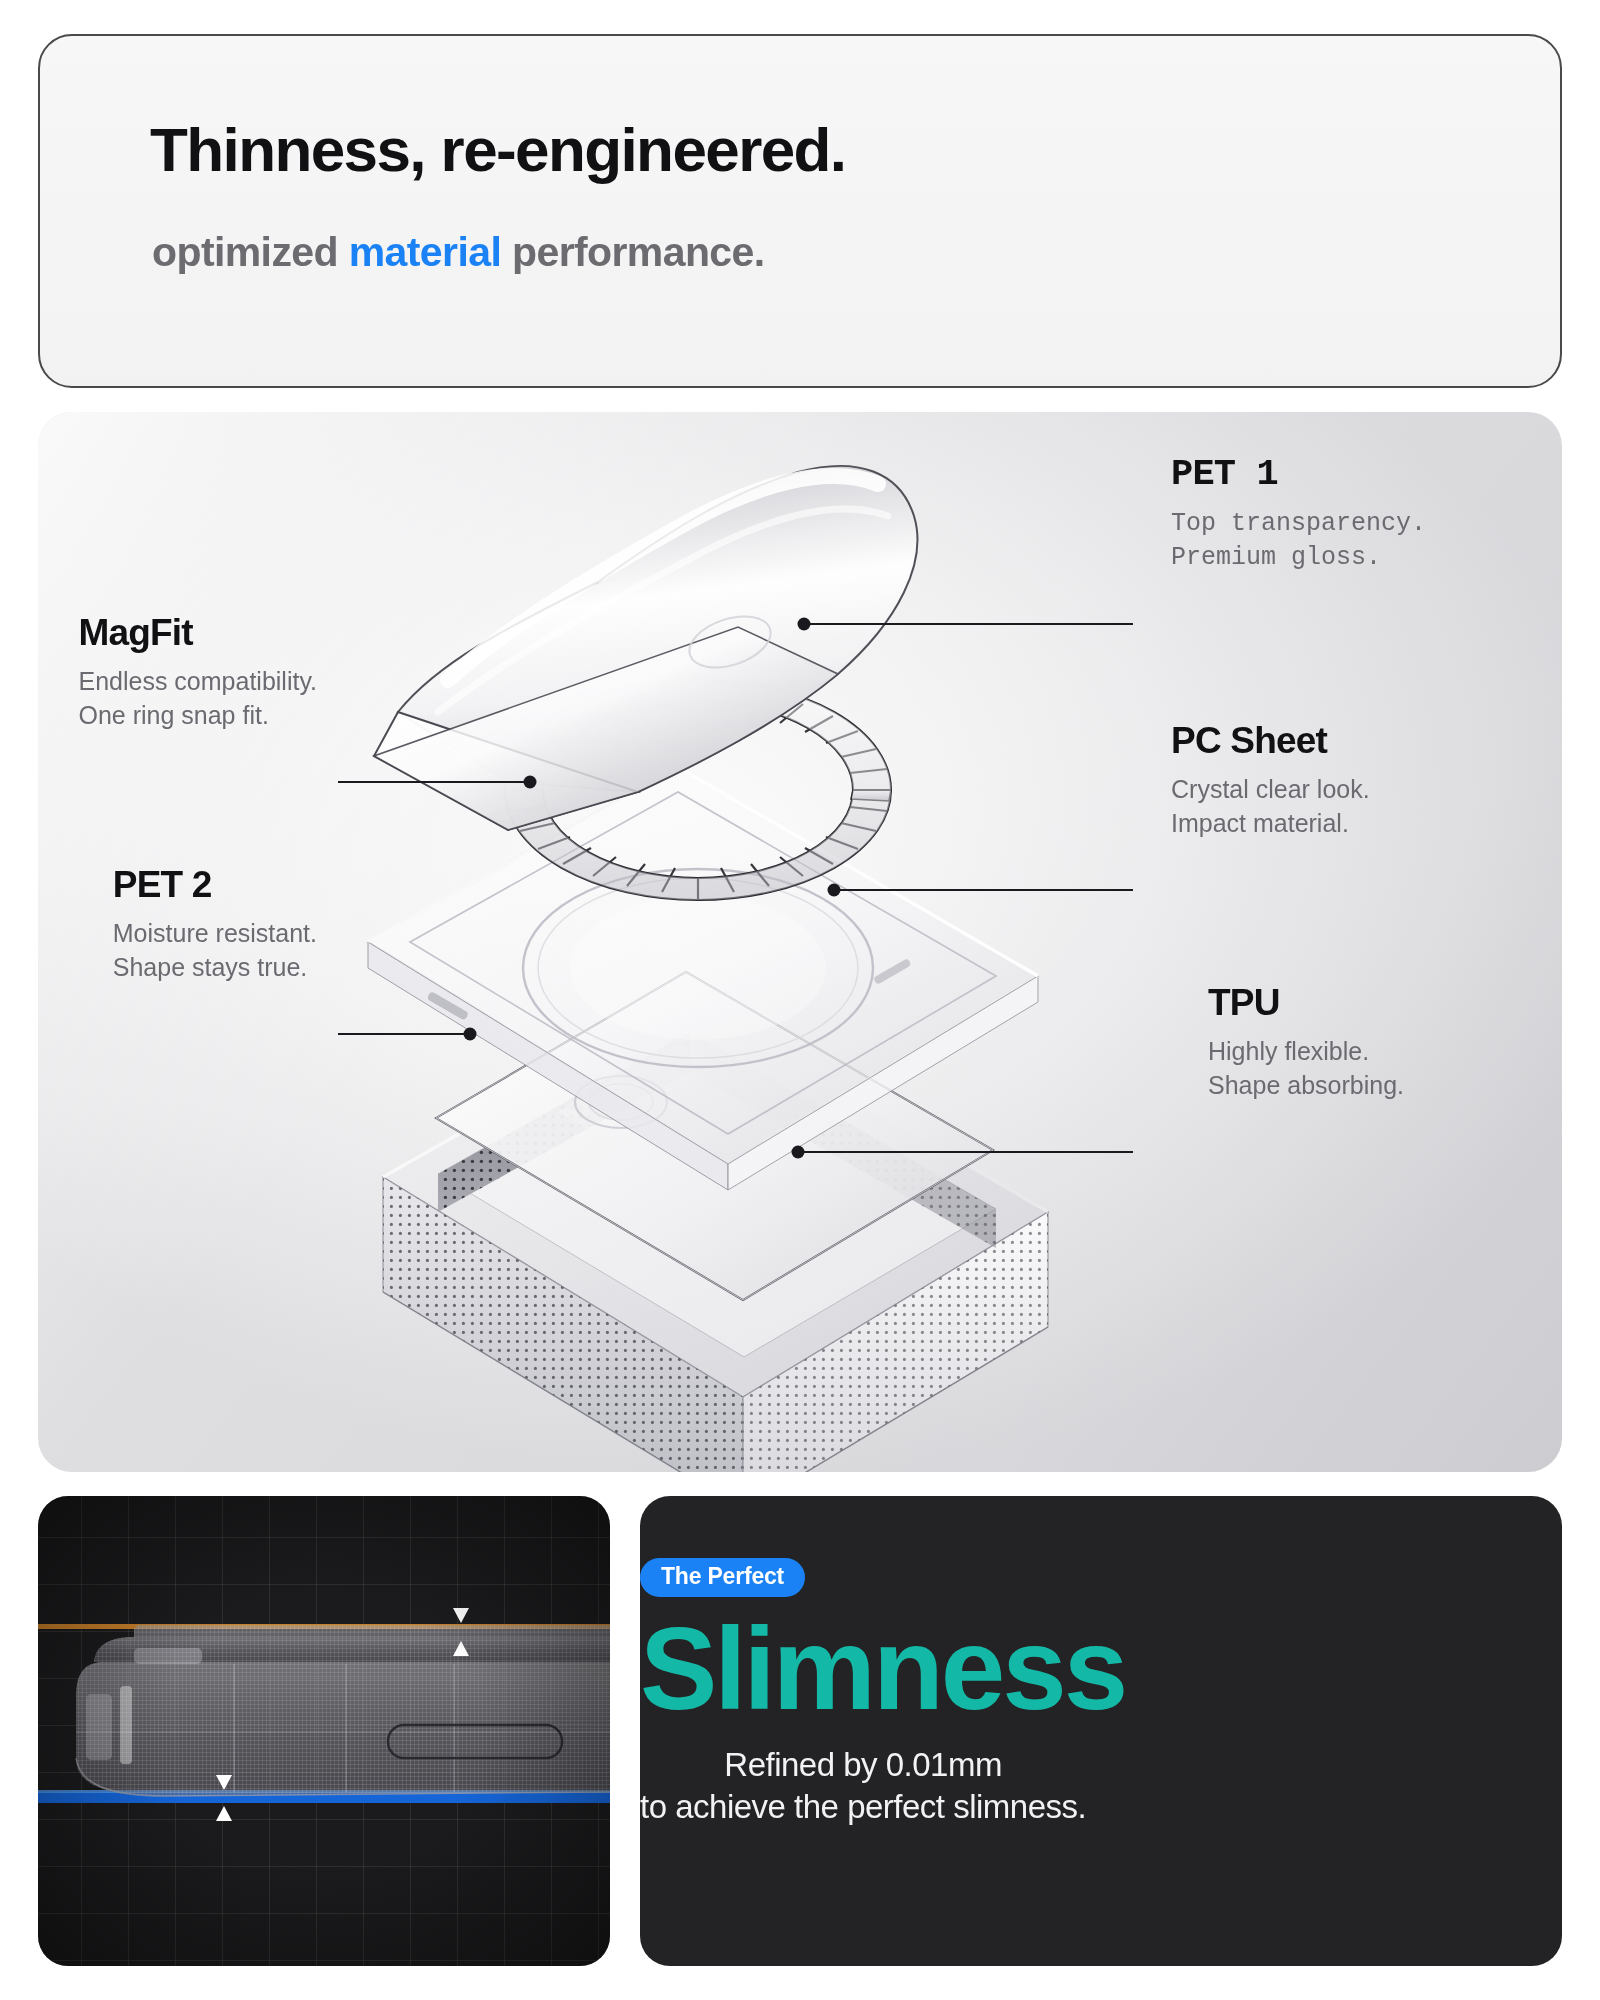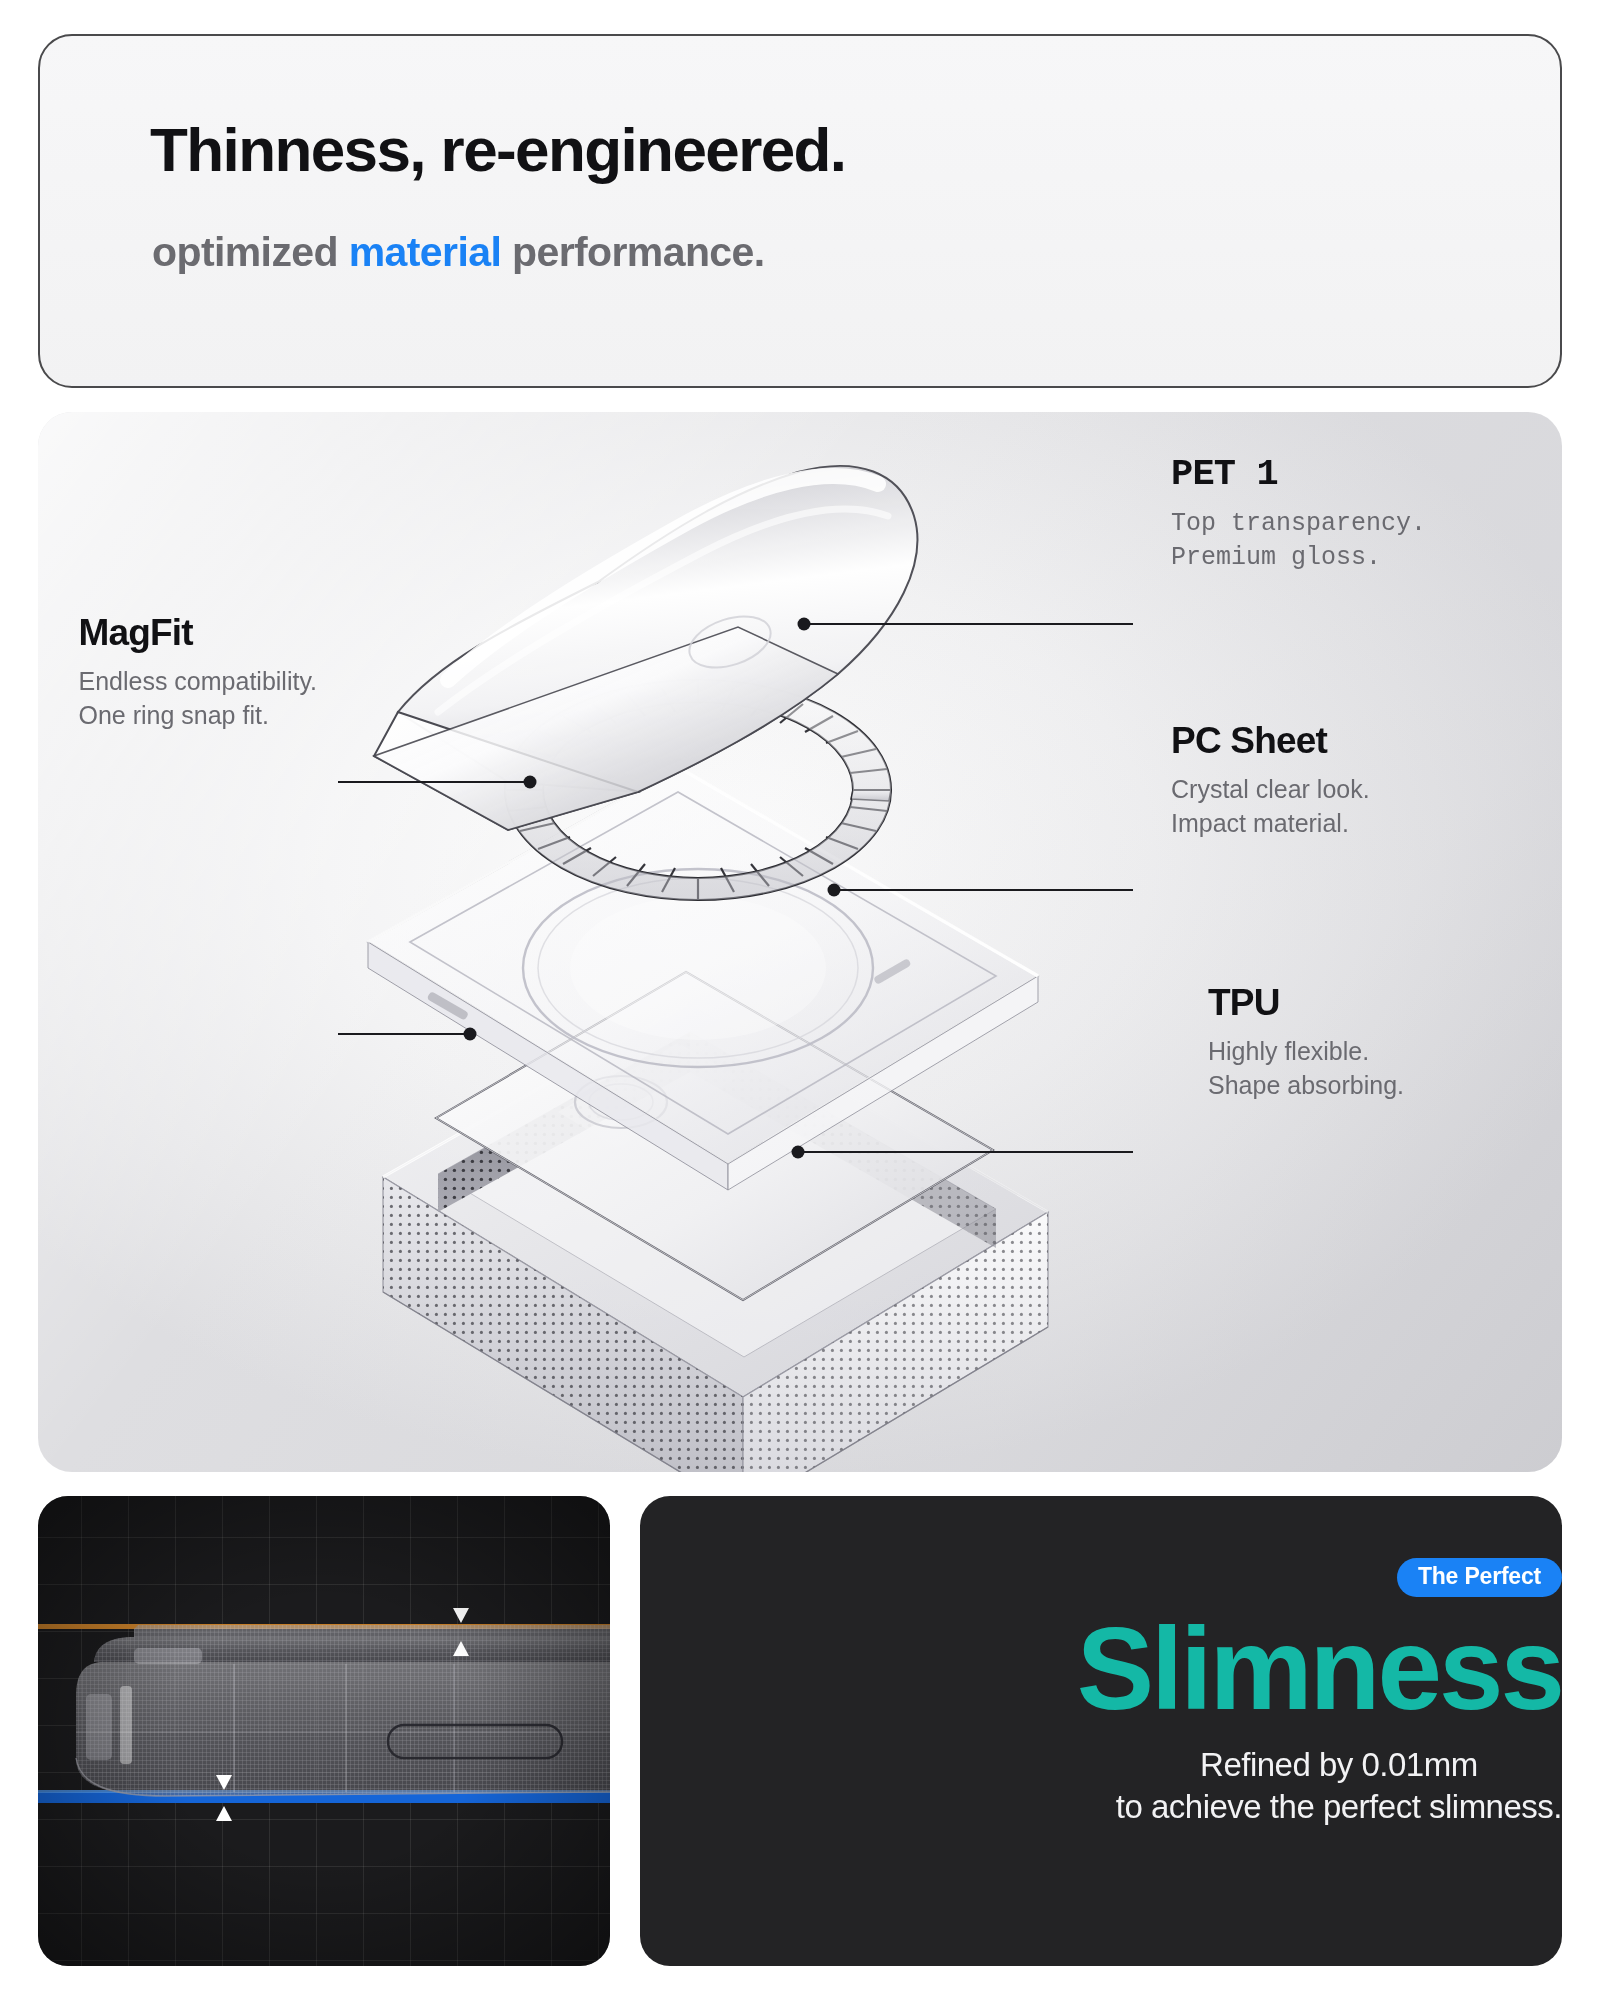--- a/index.html
+++ b/index.html
@@ -93,21 +93,21 @@
   .slim-card {
     position: absolute;
     left: 640px; top: 1496px;
     width: 922px; height: 470px;
     border-radius: 30px;
     background: #232325;
     overflow: hidden;
   }
   .slim-inner {
     position: absolute; left: 0; right: 0; top: 62px;
-    display: flex; flex-direction: column; align-items: flex-end;
+    display: flex; flex-direction: column; align-items: flex-start;
   }
   .slim-badge {
     background: #1a82f5; color: #ffffff;
     font-size: 23px; font-weight: 700; letter-spacing: -0.2px;
     padding: 7px 21px 9px; border-radius: 999px;
     line-height: 1; white-space: nowrap;
   }
   .slim-headline {
     margin-top: 10px;
     font-size: 116px; font-weight: 700; color: #14b8a6;
@@ -343,20 +343,27 @@
     </div>
 
     <div class="callout right" style="left:1133px; top:310px;">
       <div class="ttl">PC Sheet</div>
       <div class="desc">
         <div>Crystal clear look.</div>
         <div>Impact material.</div>
       </div>
     </div>
 
+    <div class="callout left" style="right:1245px; top:454px;">
+      <div class="ttl">PET 2</div>
+      <div class="desc">
+        <div>Moisture resistant.</div>
+        <div>Shape stays true.</div>
+      </div>
+    </div>
 
     <div class="callout right" style="left:1170px; top:572px;">
       <div class="ttl">TPU</div>
       <div class="desc">
         <div>Highly flexible.</div>
         <div>Shape absorbing.</div>
       </div>
     </div>
   </div>
 

